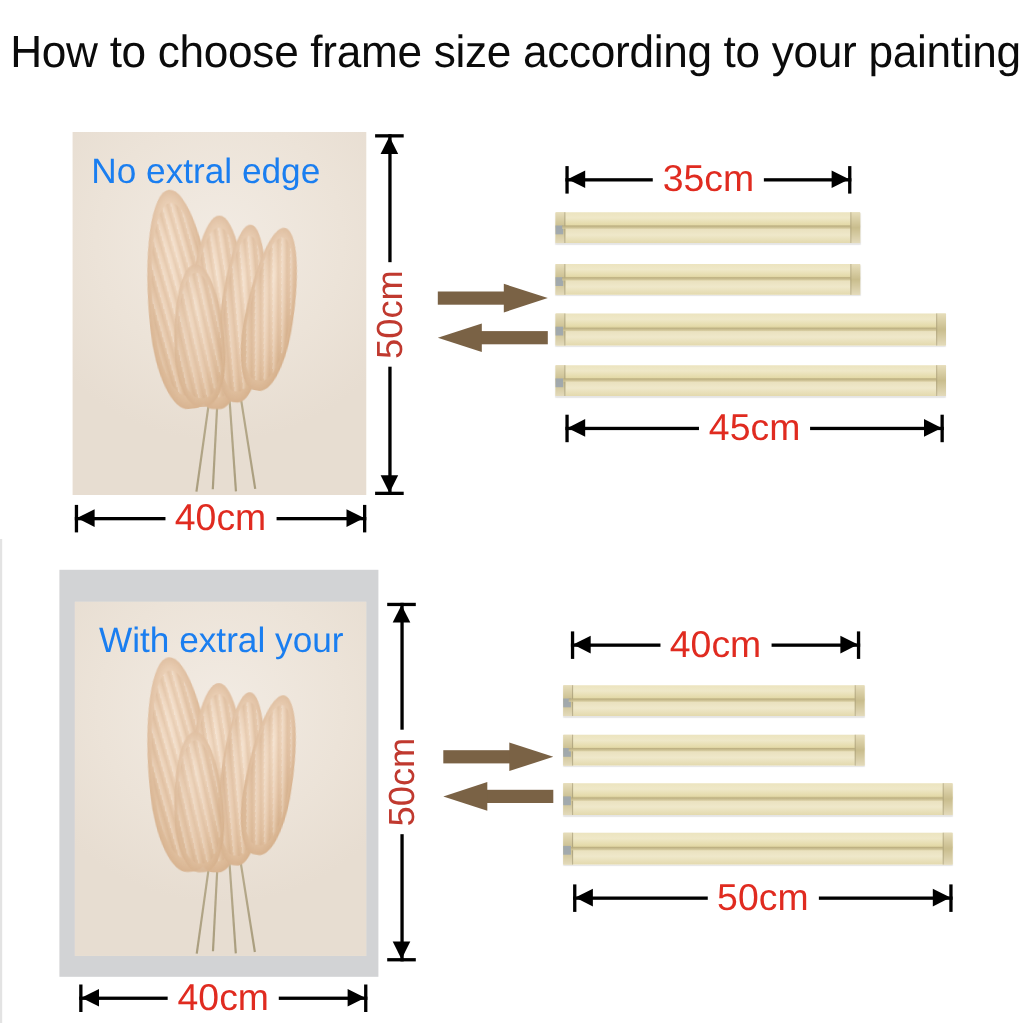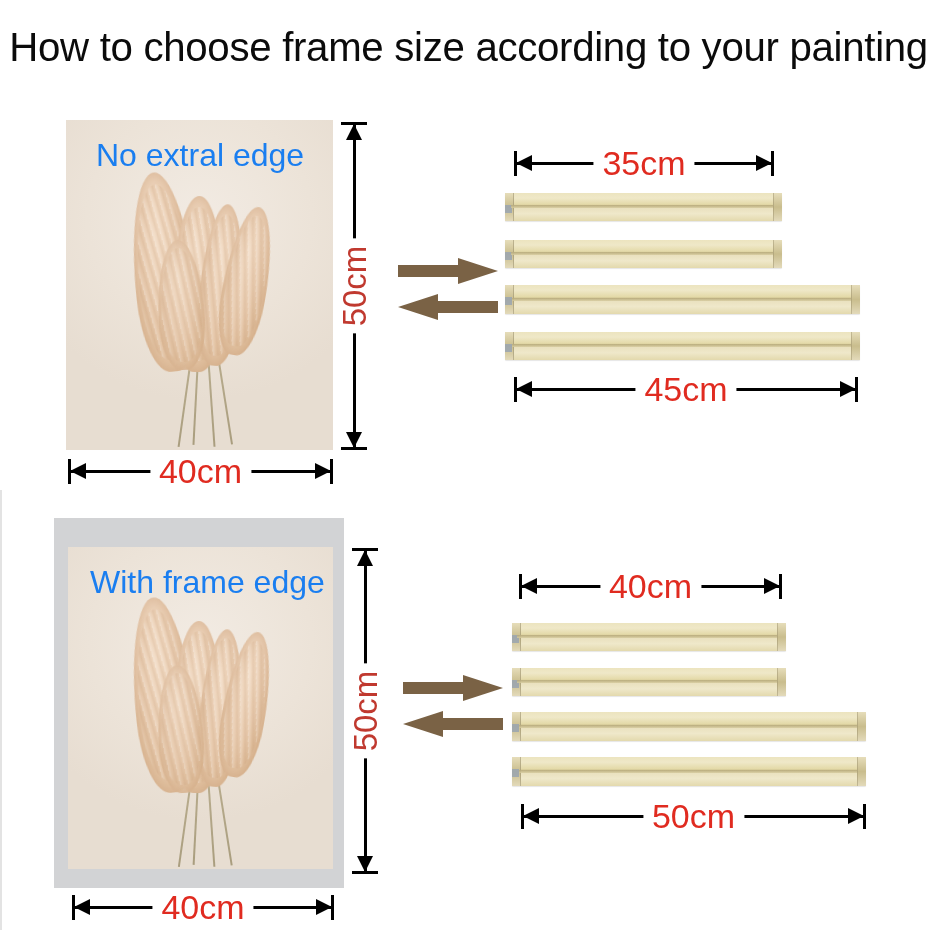--- a/index.html
+++ b/index.html
@@ -275,21 +275,21 @@
         <div class="stem" style="left:133px;top:200px;height:125px;transform:rotate(3deg);"></div>
         <div class="stem" style="left:139px;top:205px;height:122px;transform:rotate(-4deg);"></div>
         <div class="stem" style="left:145px;top:198px;height:128px;transform:rotate(-9deg);"></div>
         <div class="stem" style="left:128px;top:210px;height:118px;transform:rotate(8deg);"></div>
         <div class="plume" style="left:68px;top:52px;width:60px;height:200px;transform:rotate(-6deg);"></div>
         <div class="plume" style="left:106px;top:76px;width:52px;height:176px;transform:rotate(1deg);"></div>
         <div class="plume" style="left:134px;top:84px;width:42px;height:162px;transform:rotate(5deg);"></div>
         <div class="plume" style="left:158px;top:86px;width:44px;height:150px;transform:rotate(10deg);"></div>
         <div class="plume" style="left:92px;top:120px;width:46px;height:130px;transform:rotate(-3deg);opacity:.9;"></div>
       </div>
-      <div style="position:absolute;left:30px;top:18px;color:#1a7ef0;font-size:32px;line-height:34px;font-family:'Liberation Sans',sans-serif;white-space:nowrap;">No extral edge</div>
+      <div style="position:absolute;left:17px;top:18px;color:#1a7ef0;font-size:32px;line-height:34px;font-family:'Liberation Sans',sans-serif;white-space:nowrap;">No extral edge</div>
     </div>
 
     <div class="dim-v" style="left:341px;top:122px;height:328px;">
       <div class="bar"></div>
       <div class="cap top"></div>
       <div class="cap bottom"></div>
       <div class="arrow top"></div>
       <div class="arrow bottom"></div>
       <div class="label">50cm</div>
     </div>
@@ -368,21 +368,21 @@
         <div class="stem" style="left:131px;top:196px;height:122px;transform:rotate(3deg);"></div>
         <div class="stem" style="left:137px;top:200px;height:120px;transform:rotate(-4deg);"></div>
         <div class="stem" style="left:143px;top:194px;height:126px;transform:rotate(-9deg);"></div>
         <div class="stem" style="left:126px;top:205px;height:116px;transform:rotate(8deg);"></div>
         <div class="plume" style="left:66px;top:50px;width:59px;height:196px;transform:rotate(-6deg);"></div>
         <div class="plume" style="left:104px;top:74px;width:51px;height:172px;transform:rotate(1deg);"></div>
         <div class="plume" style="left:132px;top:82px;width:41px;height:158px;transform:rotate(5deg);"></div>
         <div class="plume" style="left:156px;top:84px;width:43px;height:147px;transform:rotate(10deg);"></div>
         <div class="plume" style="left:90px;top:118px;width:45px;height:128px;transform:rotate(-3deg);opacity:.9;"></div>
       </div>
-      <div style="position:absolute;left:22px;top:18px;color:#1a7ef0;font-size:32px;line-height:34px;font-family:'Liberation Sans',sans-serif;white-space:nowrap;">With frame edge</div>
+      <div style="position:absolute;left:22px;top:18px;color:#1a7ef0;font-size:32px;line-height:34px;font-family:'Liberation Sans',sans-serif;white-space:nowrap;">With extral your</div>
     </div>
 
     <div class="dim-v" style="left:352px;top:548px;height:326px;">
       <div class="bar"></div>
       <div class="cap top"></div>
       <div class="cap bottom"></div>
       <div class="arrow top"></div>
       <div class="arrow bottom"></div>
       <div class="label">50cm</div>
     </div>

